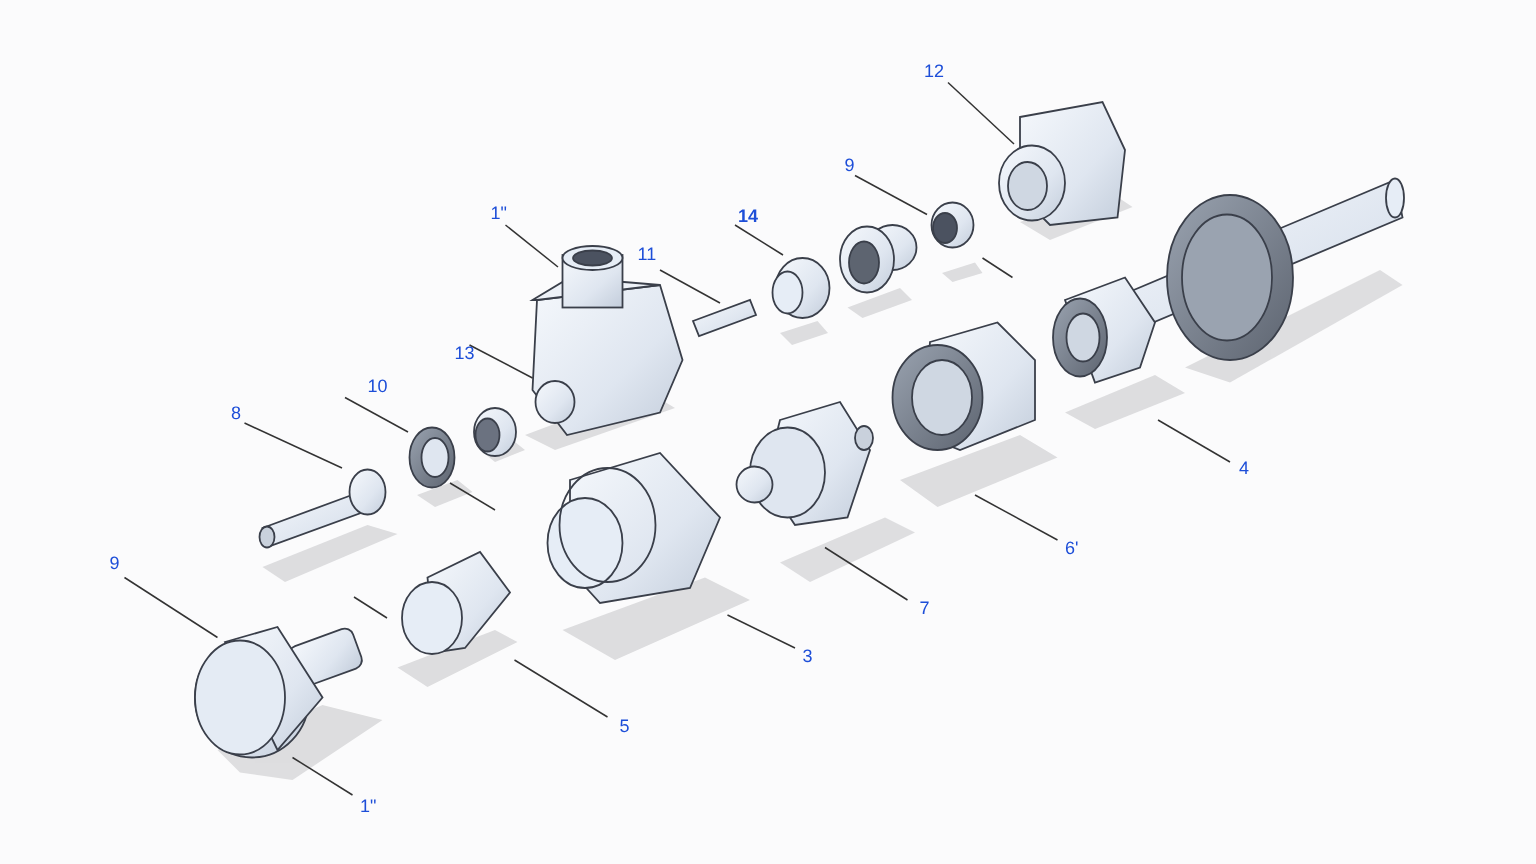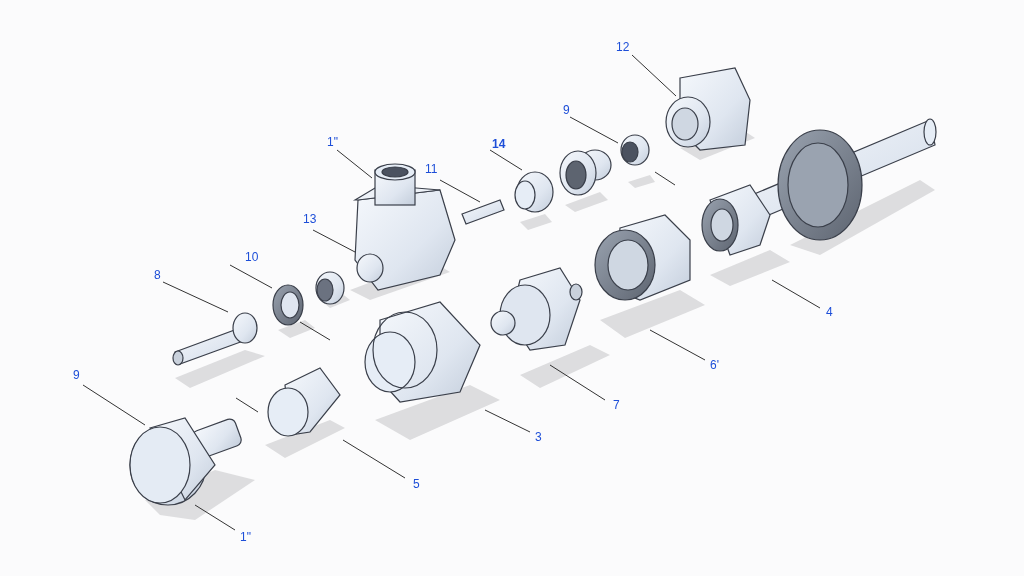--- a/index.html
+++ b/index.html
@@ -152,21 +152,21 @@
     <line x1="655" y1="172" x2="675" y2="185"></line>
     <line x1="236" y1="398" x2="258" y2="412"></line>
   </g>
 </svg>
 
 <div class="lbl" style="left:616px;top:40px;">12</div>
 <div class="lbl" style="left:563px;top:103px;">9</div>
 <div class="lbl" style="left:492px;top:137px;font-weight:bold;">14</div>
 <div class="lbl" style="left:327px;top:135px;">1"</div>
 <div class="lbl" style="left:425px;top:162px;">11</div>
-<div class="lbl" style="left:303px;top:212px;">13</div>
+<div class="lbl" style="left:303px;top:228px;">13</div>
 <div class="lbl" style="left:222px;top:250px;margin-left:23px;">10</div>
 <div class="lbl" style="left:154px;top:268px;">8</div>
 <div class="lbl" style="left:826px;top:305px;">4</div>
 <div class="lbl" style="left:710px;top:358px;">6'</div>
 <div class="lbl" style="left:73px;top:368px;">9</div>
 <div class="lbl" style="left:613px;top:398px;">7</div>
 <div class="lbl" style="left:535px;top:430px;">3</div>
 <div class="lbl" style="left:413px;top:477px;">5</div>
 <div class="lbl" style="left:240px;top:530px;">1"</div>
 

